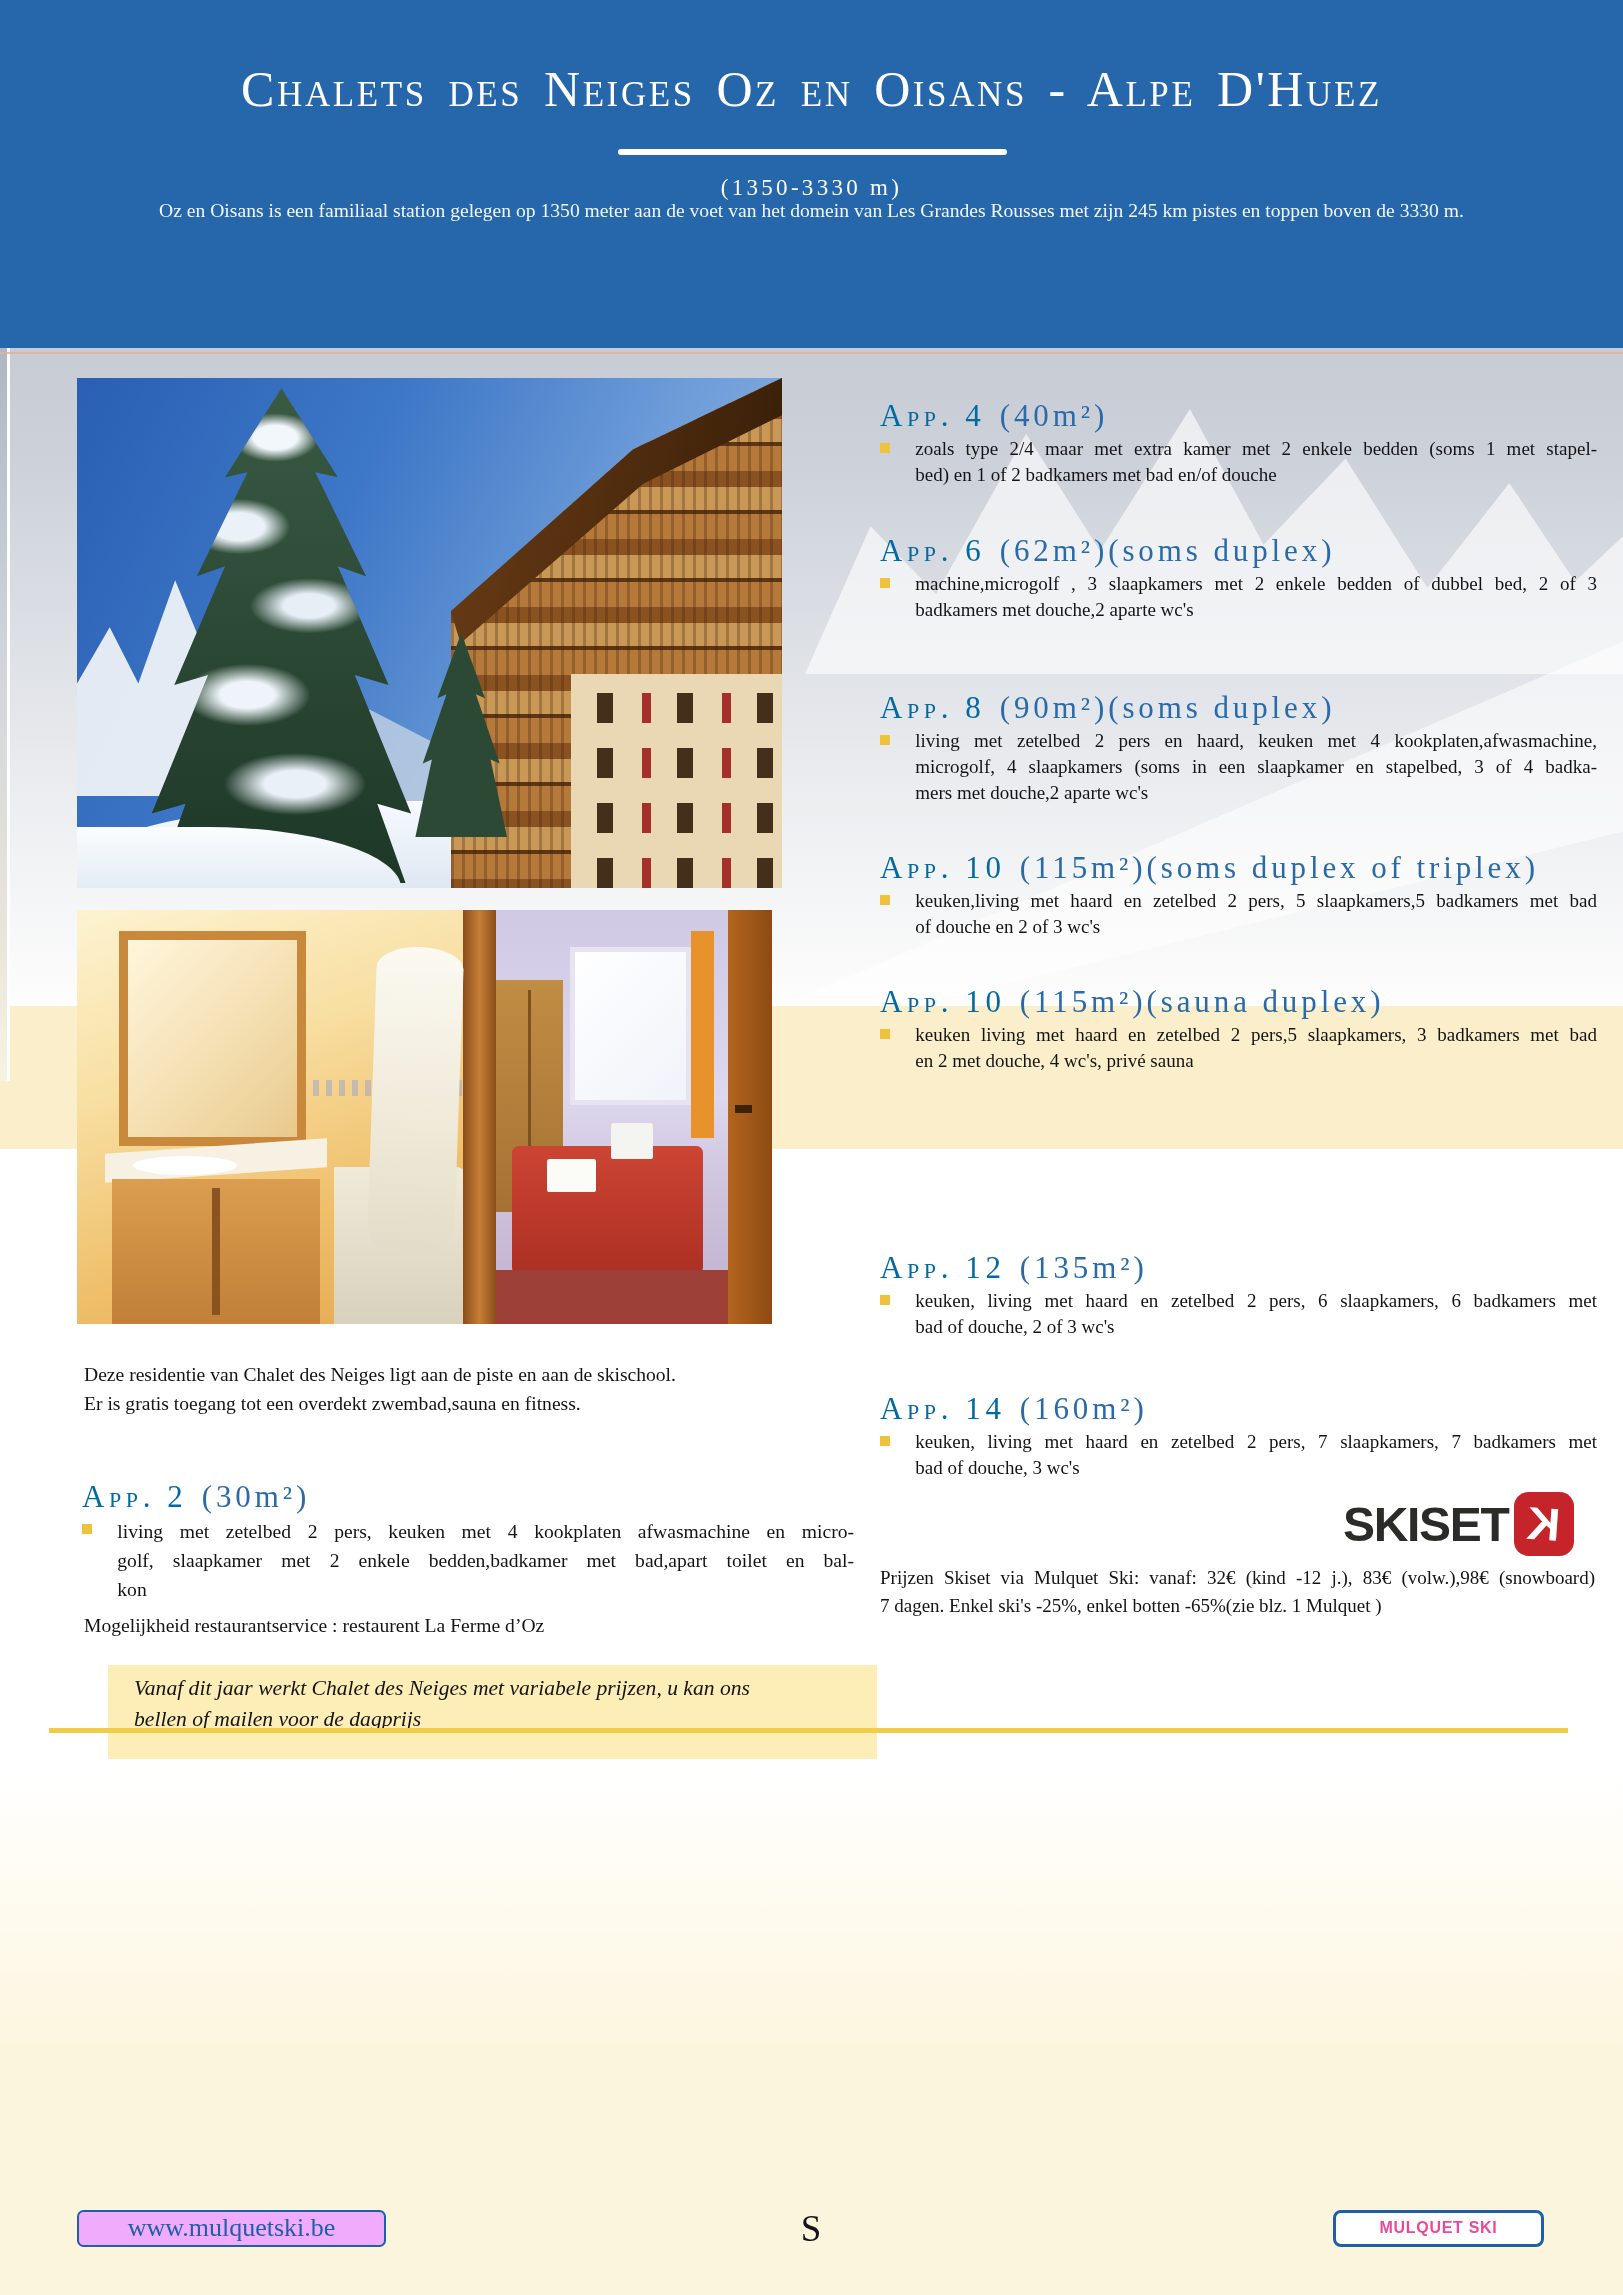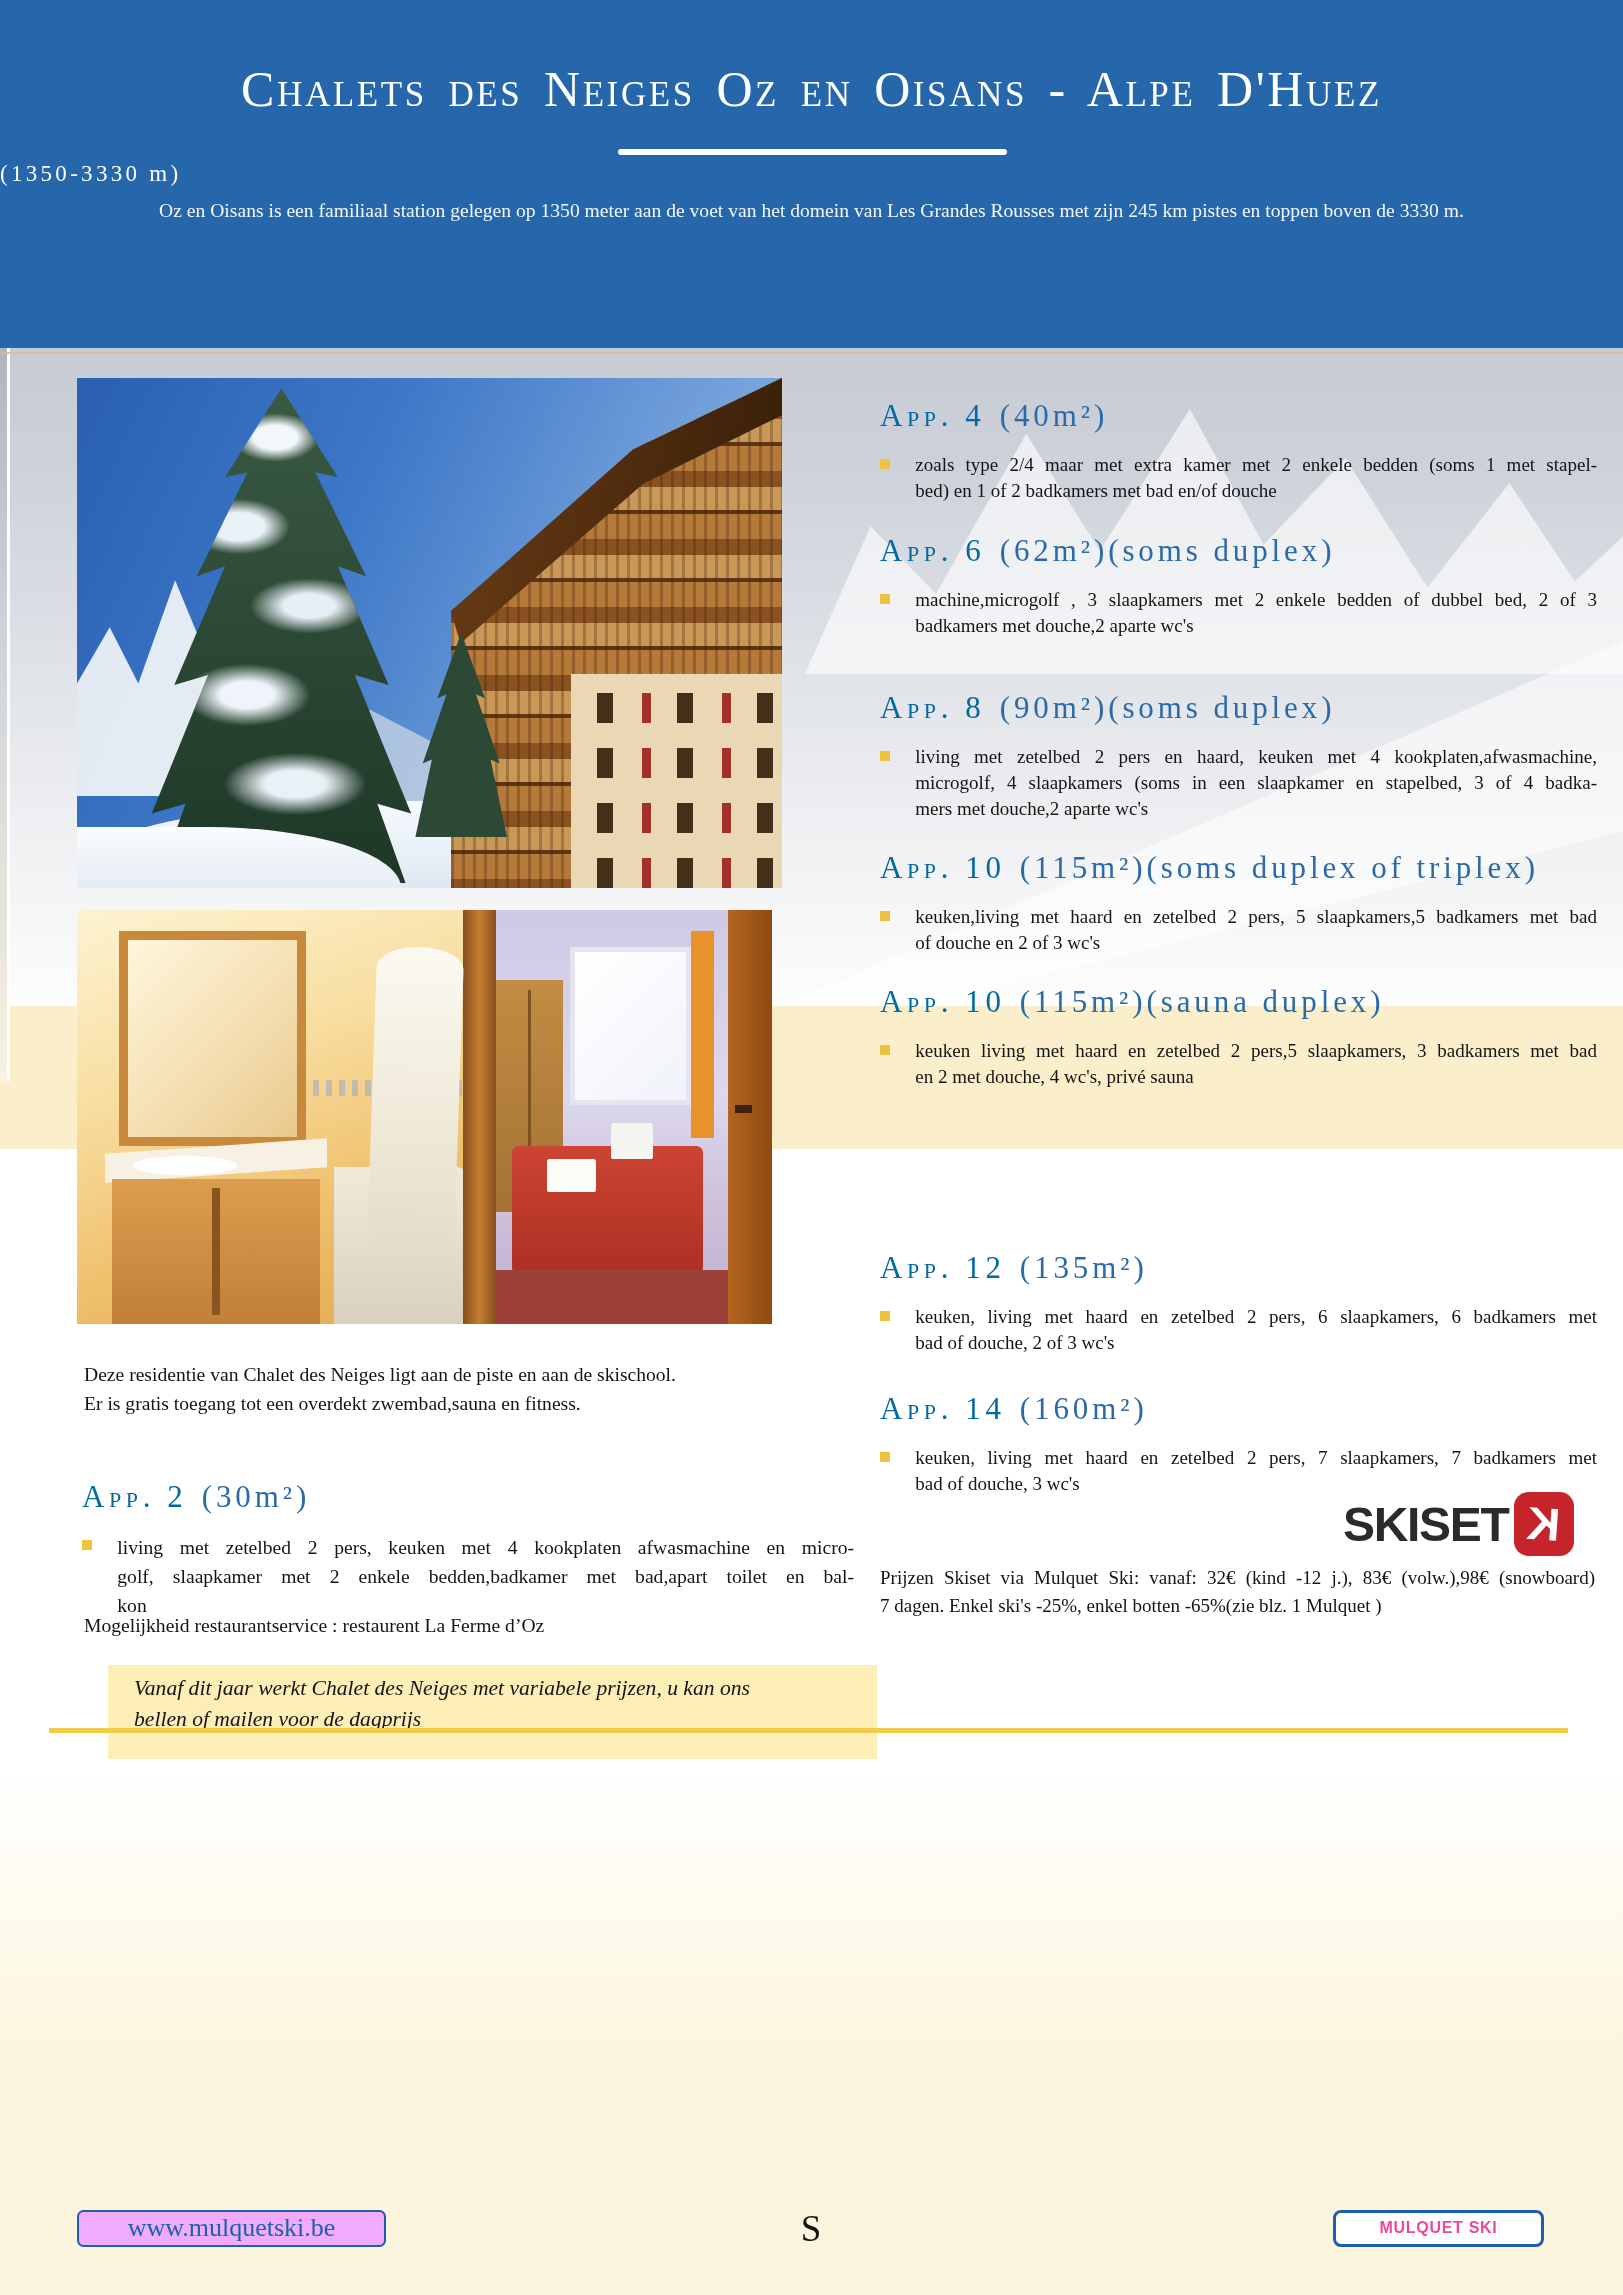--- a/index.html
+++ b/index.html
@@ -21,31 +21,31 @@
   .left-strip{position:absolute;left:0;top:348px;width:6.5px;height:733px;
     background:linear-gradient(180deg,#aeb6c2 0%,#cfd4db 40%,#e8e5da 80%,#f8f2e2 100%);}
   .left-strip-line{position:absolute;left:6.5px;top:348px;width:3.3px;height:733px;background:#ffffff;}
 
   
   .header{position:absolute;left:0;top:0;width:1623px;height:348px;background:#2667ab;}
   .header-underline-accent{position:absolute;left:0;top:352px;width:1623px;height:2px;background:#ddb49a;opacity:.85;}
   .title{position:absolute;left:0;top:60px;width:1623px;text-align:center;color:#ffffff;
     font-variant:small-caps;font-size:50px;letter-spacing:2.6px;word-spacing:6.5px;white-space:nowrap;}
   .title-rule{position:absolute;left:618px;top:149px;width:389px;height:5.9px;background:#ffffff;border-radius:3.3px;}
-  .altitude{position:absolute;left:0;top:161px;width:1623px;text-align:left;color:#ffffff;
+  .altitude{position:absolute;left:0;top:175px;width:1623px;text-align:center;color:#ffffff;
     font-size:23px;letter-spacing:3.3px;}
   .intro{position:absolute;left:0;top:200px;width:1623px;text-align:center;color:#f4f8fc;font-size:19.6px;}
 
   
   .apt{position:absolute;left:880px;width:717px;}
   .apt.app2{left:82px;width:772px;}
   .apt-h{font-size:31px;line-height:34px;white-space:nowrap;}
   .apt-h .red{color:#0369a1;font-variant:small-caps;letter-spacing:4.6px;}
   .apt-h .blue{color:#2b6aa9;letter-spacing:3.9px;margin-left:6.5px;}
-  .apt-body{display:flex;margin-top:19px;}
+  .apt-body{display:flex;margin-top:3px;}
   .bullet{flex:none;width:9.8px;height:9.8px;background:#eec23c;margin-top:7.2px;}
   .apt-lines{margin-left:25.5px;font-size:19px;line-height:26px;color:#141414;width:100%;}
   .apt.app2 .apt-lines{font-size:19.6px;line-height:29px;}
   .apt-lines div{width:100%;}
   .apt-lines div.j{text-align:justify;text-align-last:justify;}
 
   
   .caption{position:absolute;left:84px;top:1360px;width:772px;font-size:19.6px;line-height:29.4px;color:#141414;}
   .restaurant{position:absolute;left:84px;top:1615px;width:772px;font-size:19.6px;color:#141414;}
   .note-box{position:absolute;left:108px;top:1665px;width:769px;height:94px;background:#fdedb6;}

